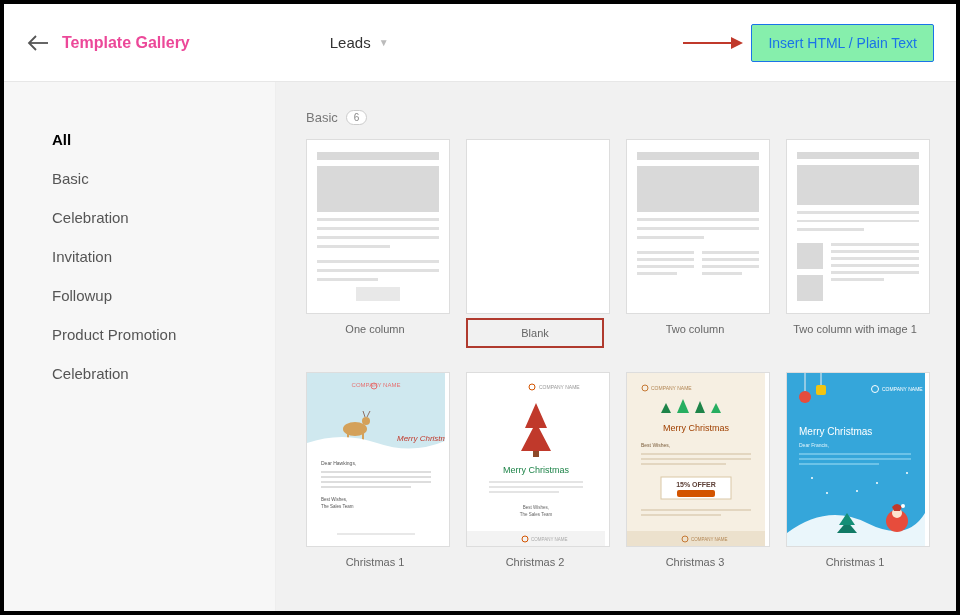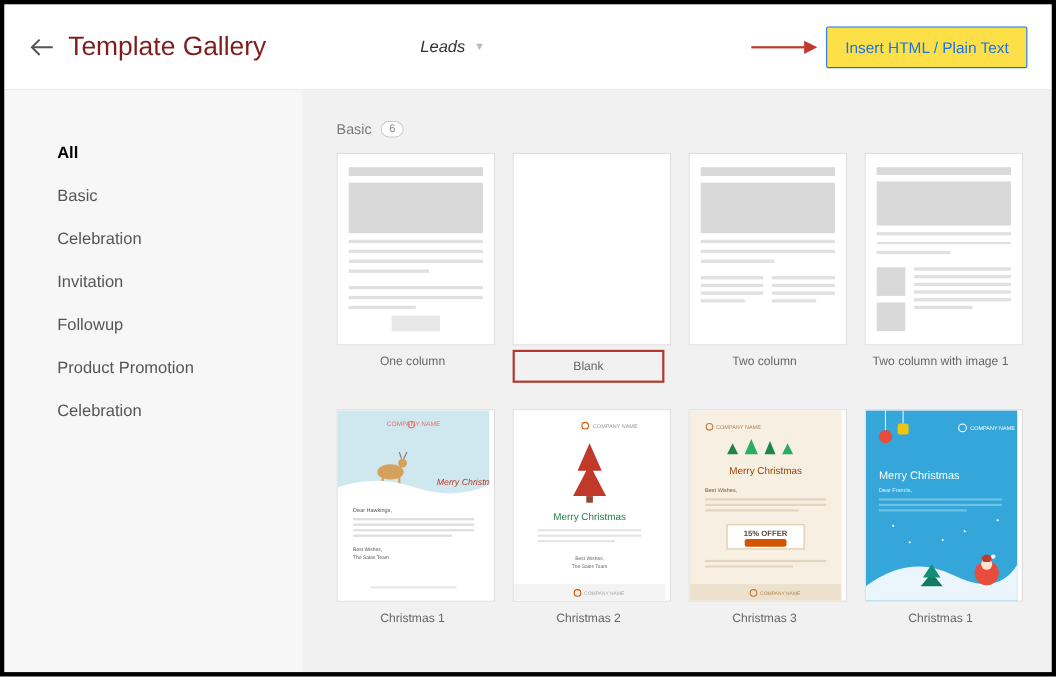--- a/index.html
+++ b/index.html
@@ -1,28 +1,28 @@
 <!DOCTYPE html>
 <html><head>
 <meta charset="utf-8">
 <style>
   * { box-sizing: border-box; margin: 0; padding: 0; }
   body { font-family: -apple-system, "Helvetica Neue", Arial, sans-serif; background:#fff; }
   .frame { width:960px; height:615px; border:4px solid #000; position:relative; overflow:hidden; background:#fff;}
   .topbar { height:78px; display:flex; align-items:center; padding:0 22px; border-bottom:1px solid #e7e7e7; background:#fff;}
   .back { width:24px; height:24px; margin-right:12px; cursor:pointer; color:#555;}
-  .title { font-size:24px; font-weight:400; color:#7f1d1d; }
+  .title { font-size:16px; font-weight:700; color:#ec4899; }
   .mod-wrap { margin-left:140px; display:flex; align-items:center; cursor:pointer;}
-  .mod { font-size:15px; color:#333;font-style:italic; }
+  .mod { font-size:15px; color:#333; }
   .chev { margin-left:8px; color:#bbb; font-size:10px;}
   .spacer { flex:1; }
   .arrow-callout { width:60px; display:flex; align-items:center; margin-right:8px;}
   .arrow-callout .shaft { flex:1; height:2px; background:#c0392b; position:relative;}
   .arrow-callout .head { width:0;height:0;border-top:6px solid transparent;border-bottom:6px solid transparent;border-left:12px solid #c0392b;}
-  .btn-outline { border:1px solid #1a73e8; color:#1a73e8; font-size:14px; padding:10px 16px; border-radius:2px; background:#fde047; cursor:pointer;}
+  .btn-outline { border:1px solid #1a73e8; color:#1a73e8; font-size:14px; padding:10px 16px; border-radius:2px; background:#86efac; cursor:pointer;}
   .body { display:flex; height:calc(100% - 78px);}
   .side { width:272px; background:#f7f7f7; border-right:1px solid #eee; padding:38px 0 15px 48px;}
   .cat { font-size:15px; color:#555; padding:11px 0; cursor:pointer;}
   .cat.active { color:#000; font-weight:600;}
   .main { flex:1; background:#f1f1f1; padding:28px 26px 10px 30px; overflow:auto;}
   .sec-head { display:flex; align-items:center; margin-bottom:14px;}
   .sec-title { font-size:13px; color:#777; font-weight:500;}
   .count { margin-left:8px; border:1px solid #ccc; border-radius:10px; font-size:10px; color:#888; padding:1px 7px; background:#fff;}
   .grid { display:grid; grid-template-columns:repeat(4, 138px); column-gap:22px; row-gap:10px;}
   .cell { width:138px; }

